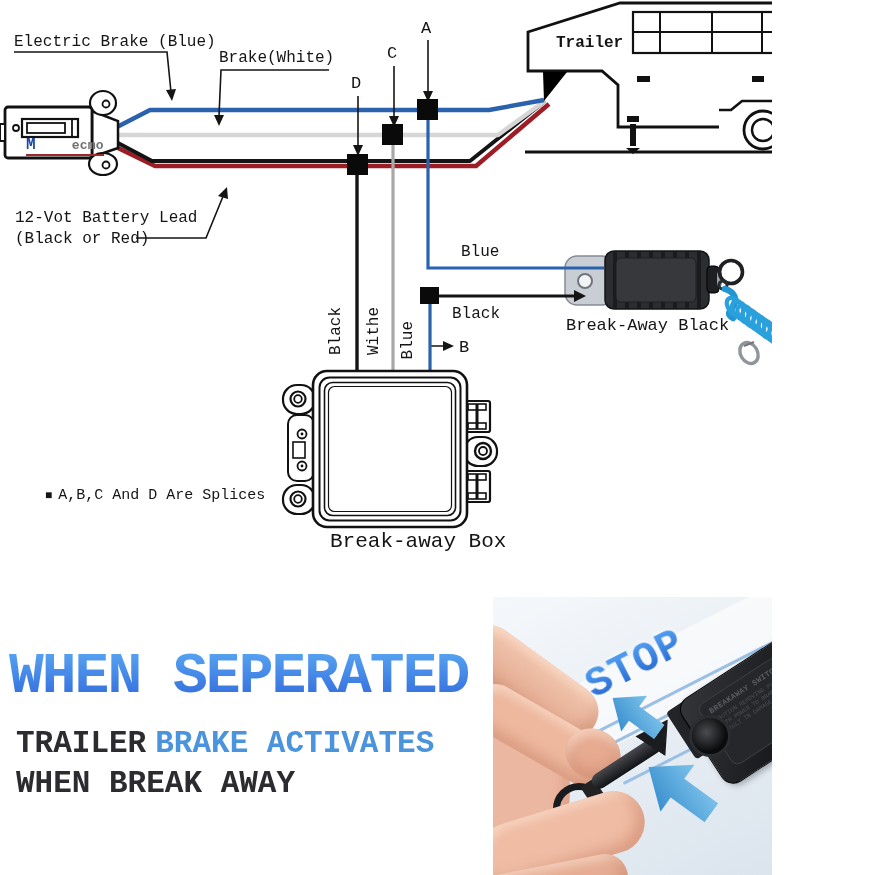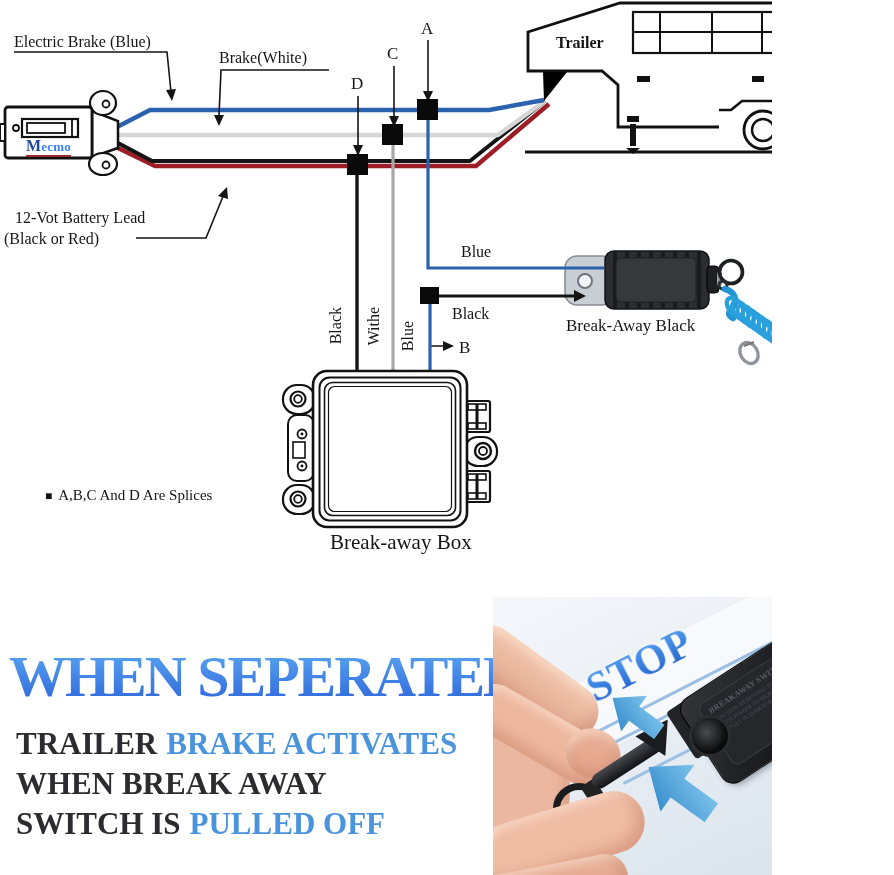--- a/index.html
+++ b/index.html
@@ -1,26 +1,26 @@
 <!DOCTYPE html>
 <html><head>
 <meta charset="utf-8">
 <style>
   html,body{margin:0;padding:0;background:#fff;}
   #stage{position:relative;width:772px;height:875px;background:#fff;overflow:hidden;
-         font-family:Liberation Serif, serif;color:#111;}
+         font-family:Liberation Mono, monospace;color:#111;}
   .abs{position:absolute;}
   
   .dlabel{position:absolute;font-size:16px;color:#151515;white-space:nowrap;}
   .splice-letter{position:absolute;font-size:17px;color:#151515;}
   .vlabel{position:absolute;font-size:16px;color:#151515;writing-mode:vertical-rl;transform:rotate(180deg);}
   .brand{position:absolute;left:26px;top:138px;font-weight:bold;font-size:13px;letter-spacing:.2px;
          border-bottom:2px solid #9b2a2e;line-height:15px;padding-bottom:1px;}
   .brand .m{color:#1d46a6;font-size:16px;}
-  .brand .rest{color:#3b82f6;}
+  .brand .rest{color:#737373;margin-left:36px;}
   
   .headline{position:absolute;left:9px;font-size:58px;font-weight:bold;letter-spacing:-2px;line-height:1;
             background:linear-gradient(180deg,#5aa7f3 0%,#2e65da 100%);
             -webkit-background-clip:text;background-clip:text;color:transparent;white-space:nowrap;}
   .subline{position:absolute;left:16px;font-size:31px;font-weight:bold;color:#2c2c30;white-space:nowrap;}
   .subline .blue{color:#4a93dd;}
   .subline .gap{margin-right:9px;}
   
   #photo{position:absolute;left:493px;top:597px;width:401px;height:278px;overflow:hidden;
          background:linear-gradient(155deg,#f5f8fb 0%,#e7edf3 45%,#d8e2ec 100%);}
@@ -224,21 +224,21 @@
       </g>
       <ellipse cx="786" cy="349" rx="10" ry="5.5" transform="rotate(-35 786 349)" fill="#1d1e20"></ellipse>
       <ellipse cx="749" cy="353" rx="8.5" ry="11" transform="rotate(-30 749 353)" fill="none" stroke="#8f959b" stroke-width="3.4"></ellipse>
       <line x1="744" y1="346" x2="754" y2="342" stroke="#777" stroke-width="2"></line>
     </g>
   </svg>
 
   <div class="dlabel" style="left:14px;top:33px">Electric Brake (Blue)</div>
   <div class="dlabel" style="left:219px;top:49px">Brake(White)</div>
   <div class="dlabel" style="left:15px;top:209px">12-Vot Battery Lead</div>
-  <div class="dlabel" style="left:4px;top:230px">(Black or Red)</div>
+  <div class="dlabel" style="left:15px;top:230px">(Black or Red)</div>
   <div class="splice-letter" style="left:421px;top:19px">A</div>
   <div class="splice-letter" style="left:387px;top:44px">C</div>
   <div class="splice-letter" style="left:351px;top:74px">D</div>
   <div class="splice-letter" style="left:459px;top:338px">B</div>
   <div class="dlabel" style="left:556px;top:34px;font-weight:bold">Trailer</div>
   <div class="dlabel" style="left:461px;top:243px">Blue</div>
   <div class="dlabel" style="left:452px;top:305px">Black</div>
   <div class="vlabel" style="left:327px;top:307px">Black</div>
   <div class="vlabel" style="left:365px;top:307px">Withe</div>
   <div class="vlabel" style="left:399px;top:321px">Blue</div>
@@ -250,23 +250,20 @@
   <div class="brand">
     <span class="m">M</span><span class="rest">ecmo</span>
   </div>
 
   <div class="headline" style="top:648px">WHEN SEPERATED</div>
 
   <div class="subline" style="top:726px">
     <span class="gap">TRAILER</span><span class="blue">BRAKE ACTIVATES</span>
   </div>
   <div class="subline" style="top:766px">WHEN BREAK AWAY</div>
-  <div class="subline" style="top:806px">
-    <span class="gap">SWITCH IS</span><span class="blue">PULLED OFF</span>
-  </div>
 
   <div id="photo">
     <div class="band"></div>
     <div class="speed" style="left:72px;top:86px;width:250px"></div>
     <div class="speed" style="left:66px;top:106px;width:260px"></div>
     <div class="speed" style="left:120px;top:142px;width:190px"></div>
     <div class="stop-text">STOP</div>
 
     <div class="p-bracket">
       <div class="hole"></div>

